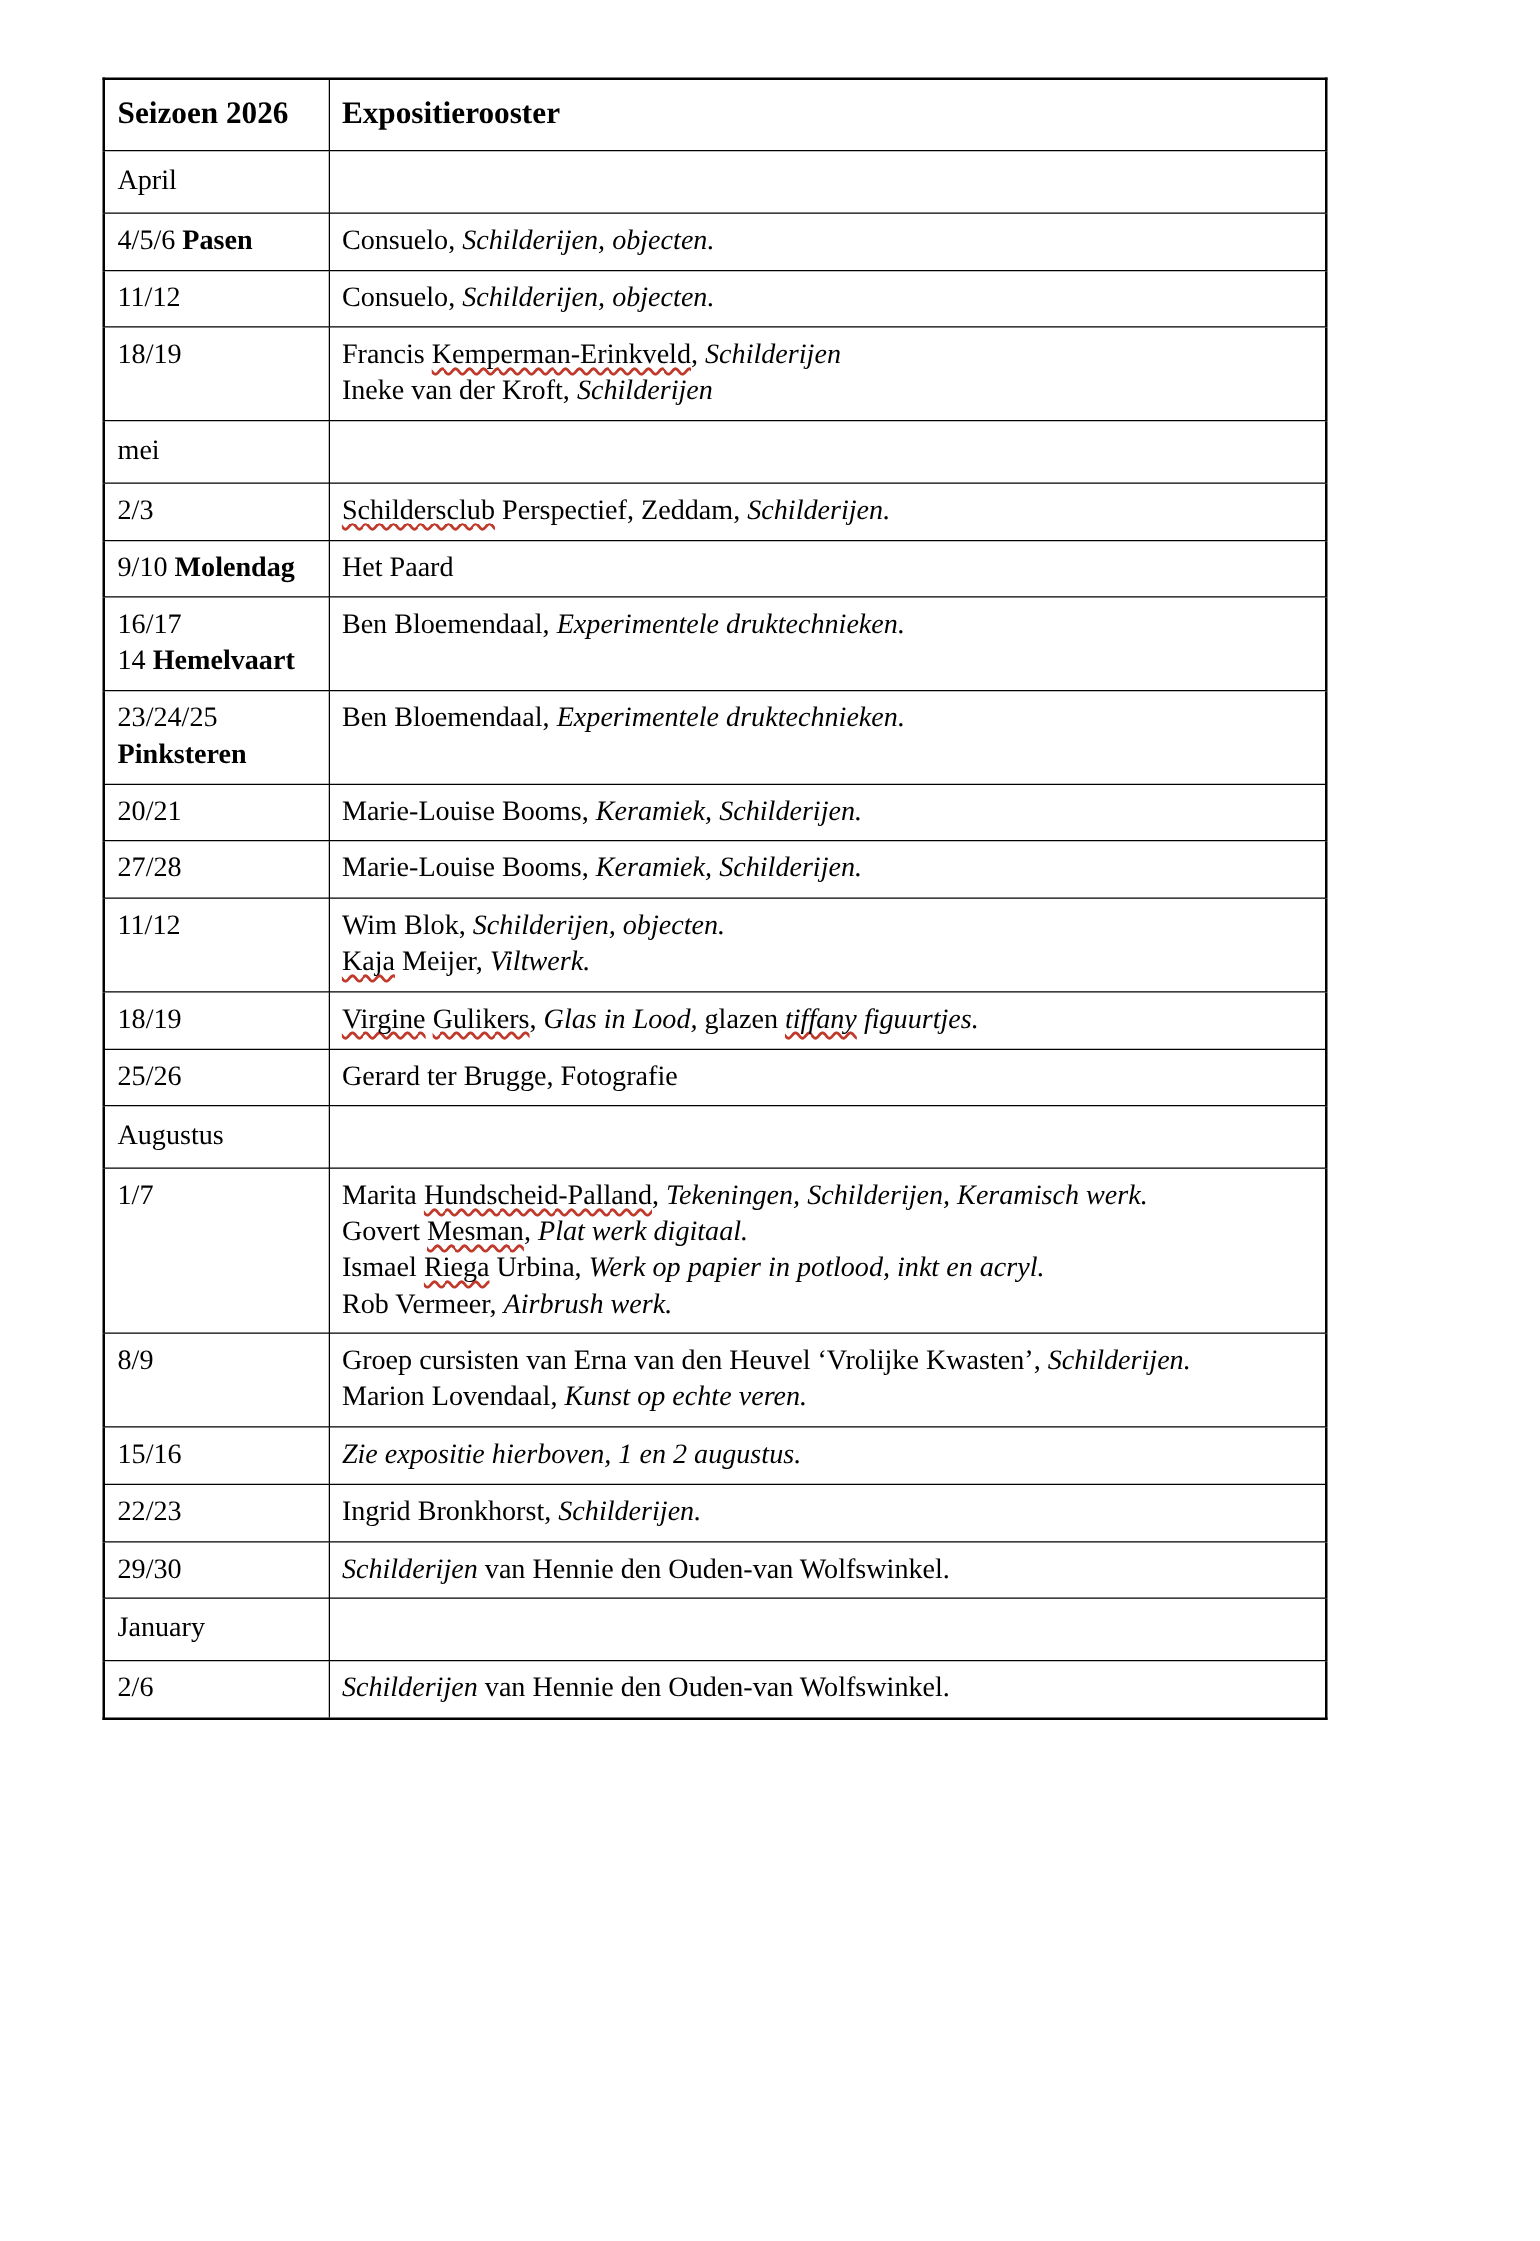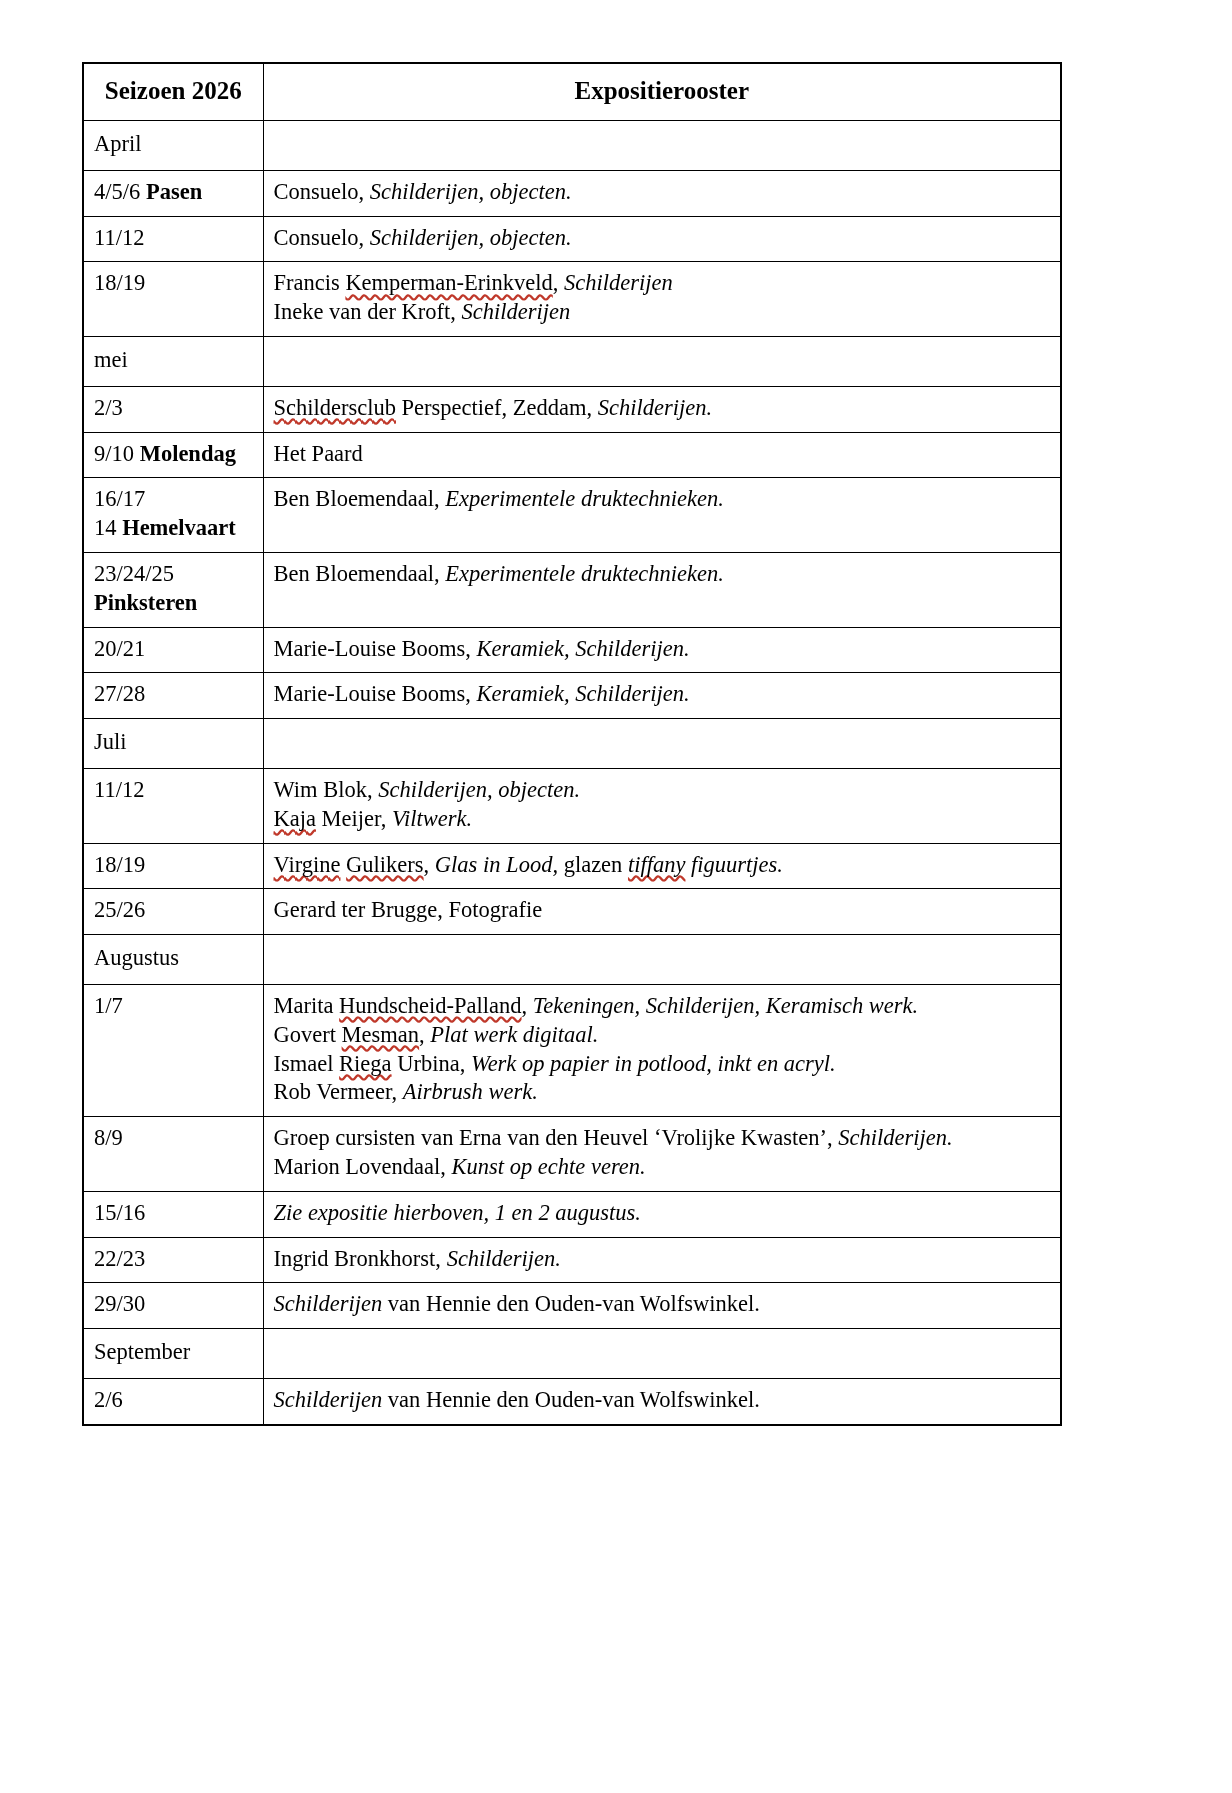--- a/index.html
+++ b/index.html
@@ -56,21 +56,20 @@
     white-space: pre-line;
     padding-left: 14px;
   }
 
   
   tr.header-row td {
     font-weight: bold;
     font-size: 25px;
     padding-top: 11px;
     padding-bottom: 13px;
-    text-align: center;
   }
 
   
   tr.month-row td {
     font-weight: normal;
     padding-top: 9px;
     padding-bottom: 11px;
   }
   tr.month-row td.desc-cell { min-height: 22px; }
 
@@ -140,24 +139,20 @@
           <td class="desc-cell"><span class="line">Ben Bloemendaal, <span class="it">Experimentele druktechnieken.</span></span></td>
         </tr>
         <tr class="entry-row">
           <td class="date-cell">20/21</td>
           <td class="desc-cell"><span class="line">Marie-Louise Booms, <span class="it">Keramiek, Schilderijen.</span></span></td>
         </tr>
         <tr class="entry-row">
           <td class="date-cell">27/28</td>
           <td class="desc-cell"><span class="line">Marie-Louise Booms, <span class="it">Keramiek, Schilderijen.</span></span></td>
         </tr>
-        <tr class="month-row">
-          <td class="date-cell">Juli</td>
-          <td class="desc-cell">&nbsp;</td>
-        </tr>
         <tr class="entry-row">
           <td class="date-cell">11/12</td>
           <td class="desc-cell"><span class="line">Wim Blok, <span class="it">Schilderijen, objecten.</span></span><span class="line"><span class="sp">Kaja</span> Meijer, <span class="it">Viltwerk.</span></span></td>
         </tr>
         <tr class="entry-row">
           <td class="date-cell">18/19</td>
           <td class="desc-cell"><span class="line"><span class="sp">Virgine</span> <span class="sp">Gulikers</span>, <span class="it">Glas in Lood,</span> glazen <span class="it"><span class="sp">tiffany</span> figuurtjes.</span></span></td>
         </tr>
         <tr class="entry-row">
           <td class="date-cell">25/26</td>
@@ -181,21 +176,21 @@
         </tr>
         <tr class="entry-row">
           <td class="date-cell">22/23</td>
           <td class="desc-cell"><span class="line">Ingrid Bronkhorst, <span class="it">Schilderijen.</span></span></td>
         </tr>
         <tr class="entry-row">
           <td class="date-cell">29/30</td>
           <td class="desc-cell"><span class="line"><span class="it">Schilderijen</span> van Hennie den Ouden-van Wolfswinkel.</span></td>
         </tr>
         <tr class="month-row">
-          <td class="date-cell">September</td>
+          <td class="date-cell">January</td>
           <td class="desc-cell">&nbsp;</td>
         </tr>
         <tr class="entry-row">
           <td class="date-cell">2/6</td>
           <td class="desc-cell"><span class="line"><span class="it">Schilderijen</span> van Hennie den Ouden-van Wolfswinkel.</span></td>
         </tr>
       </tbody>
   </table>
 </div>
 

